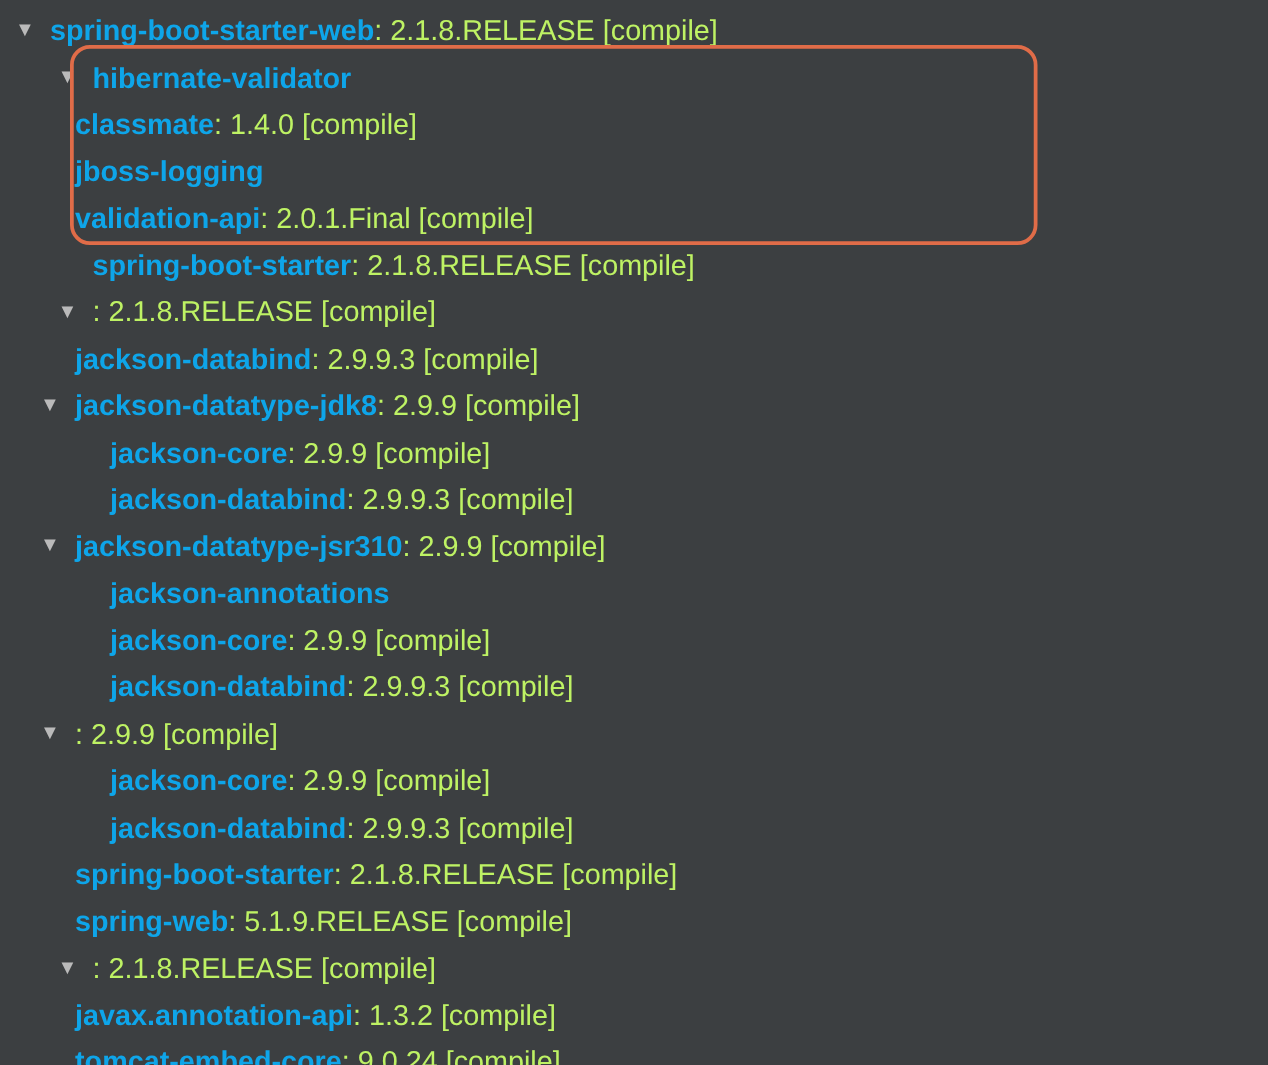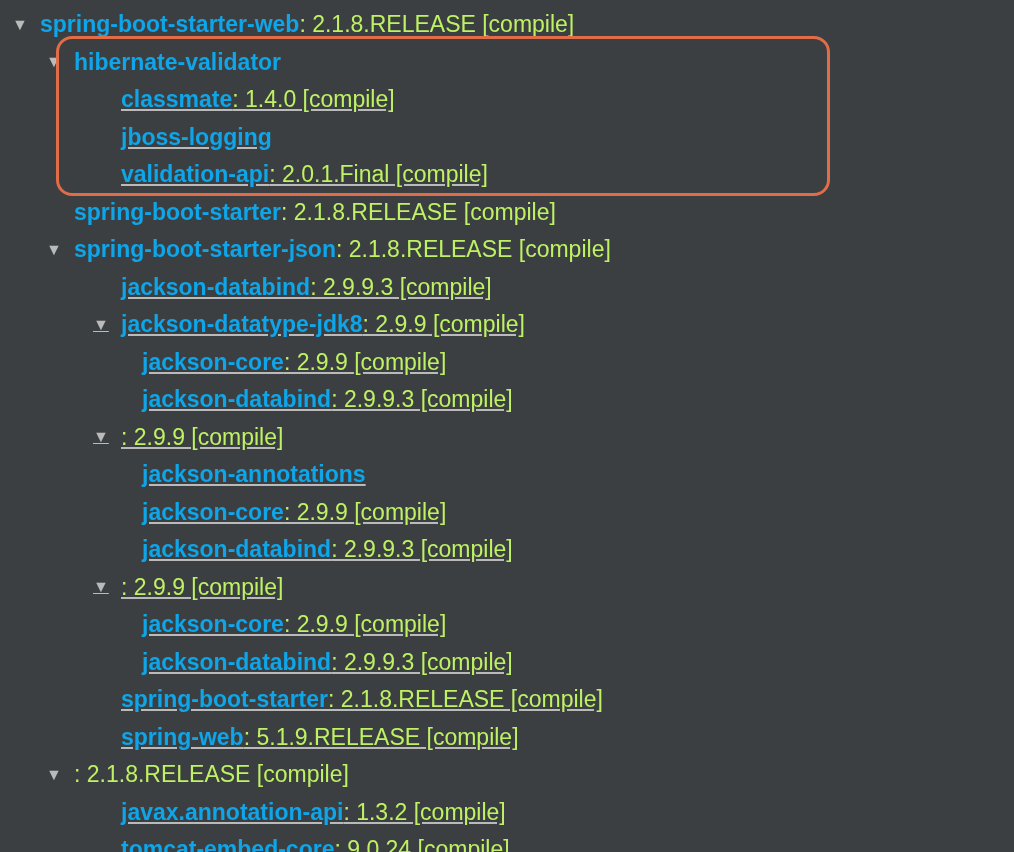--- a/index.html
+++ b/index.html
@@ -18,22 +18,22 @@
       overflow: hidden;
     }
     .tree-row {
       display: flex;
       align-items: center;
       height: 37.5px;
       white-space: nowrap;
     }
     .indent-0 { padding-left: 12px; }
     .indent-1 { padding-left: 46px; }
-    .indent-2 { padding-left: 93px; text-decoration: underline; }
-    .indent-3 { padding-left: 114px; text-decoration: underline; }
+    .indent-2 { padding-left: 32px; }
+    .indent-3 { padding-left: 60px; }
     .arrow {
       width: 28px;
       display: inline-flex;
       align-items: center;
       justify-content: flex-start;
       font-size: 16px;
       color: #bababa;
     }
     .no-arrow {
       width: 28px;
@@ -85,21 +85,20 @@
       <span class="dep-name">validation-api</span>
       <span class="dep-rest"> : 2.0.1.Final [compile]</span>
     </div>
     <div class="tree-row indent-1">
       <span class="no-arrow"></span>
       <span class="dep-name">spring-boot-starter</span>
       <span class="dep-rest"> : 2.1.8.RELEASE [compile]</span>
     </div>
     <div class="tree-row indent-1">
       <span class="arrow">▼</span>
-      <span class="dep-name">spring-boot-starter-json</span>
       <span class="dep-rest"> : 2.1.8.RELEASE [compile]</span>
     </div>
     <div class="tree-row indent-2">
       <span class="no-arrow"></span>
       <span class="dep-name">jackson-databind</span>
       <span class="dep-rest"> : 2.9.9.3 [compile]</span>
     </div>
     <div class="tree-row indent-2">
       <span class="arrow">▼</span>
       <span class="dep-name">jackson-datatype-jdk8</span>
@@ -110,20 +109,21 @@
       <span class="dep-name">jackson-core</span>
       <span class="dep-rest"> : 2.9.9 [compile]</span>
     </div>
     <div class="tree-row indent-3">
       <span class="no-arrow"></span>
       <span class="dep-name">jackson-databind</span>
       <span class="dep-rest"> : 2.9.9.3 [compile]</span>
     </div>
     <div class="tree-row indent-2">
       <span class="arrow">▼</span>
+      <span class="dep-name">jackson-datatype-jsr310</span>
       <span class="dep-rest"> : 2.9.9 [compile]</span>
     </div>
     <div class="tree-row indent-3">
       <span class="no-arrow"></span>
       <span class="dep-name">jackson-annotations</span>
     </div>
     <div class="tree-row indent-3">
       <span class="no-arrow"></span>
       <span class="dep-name">jackson-core</span>
       <span class="dep-rest"> : 2.9.9 [compile]</span>

